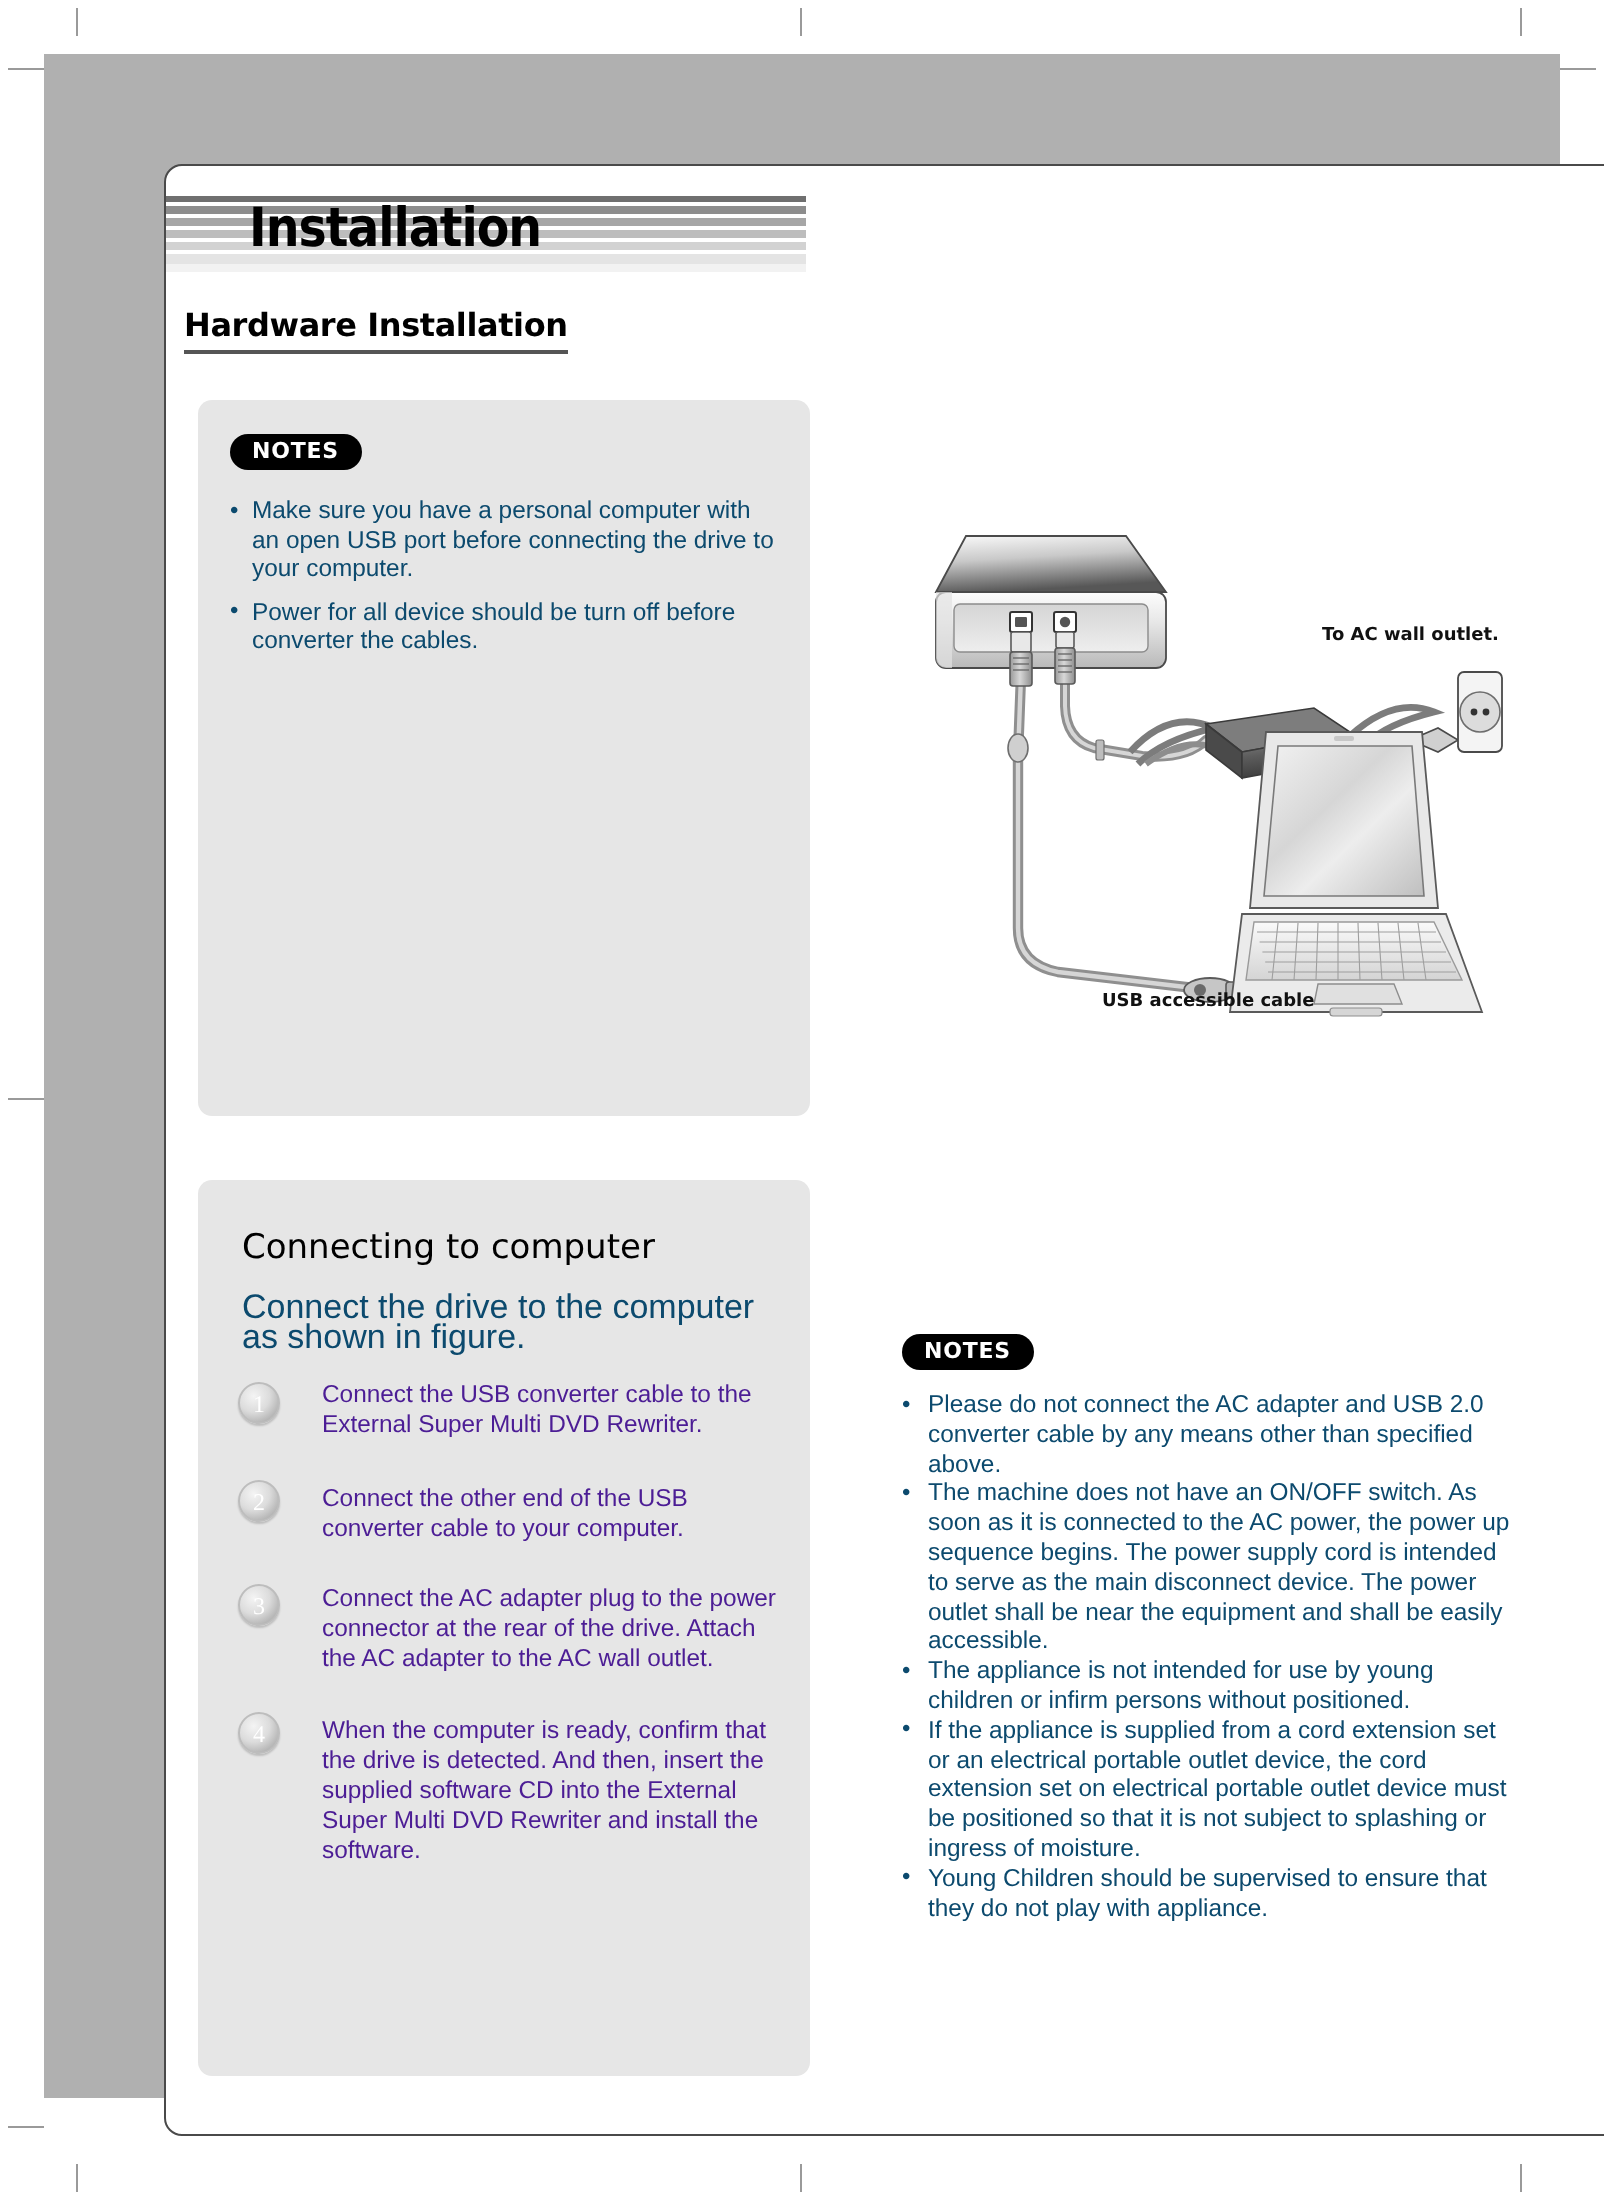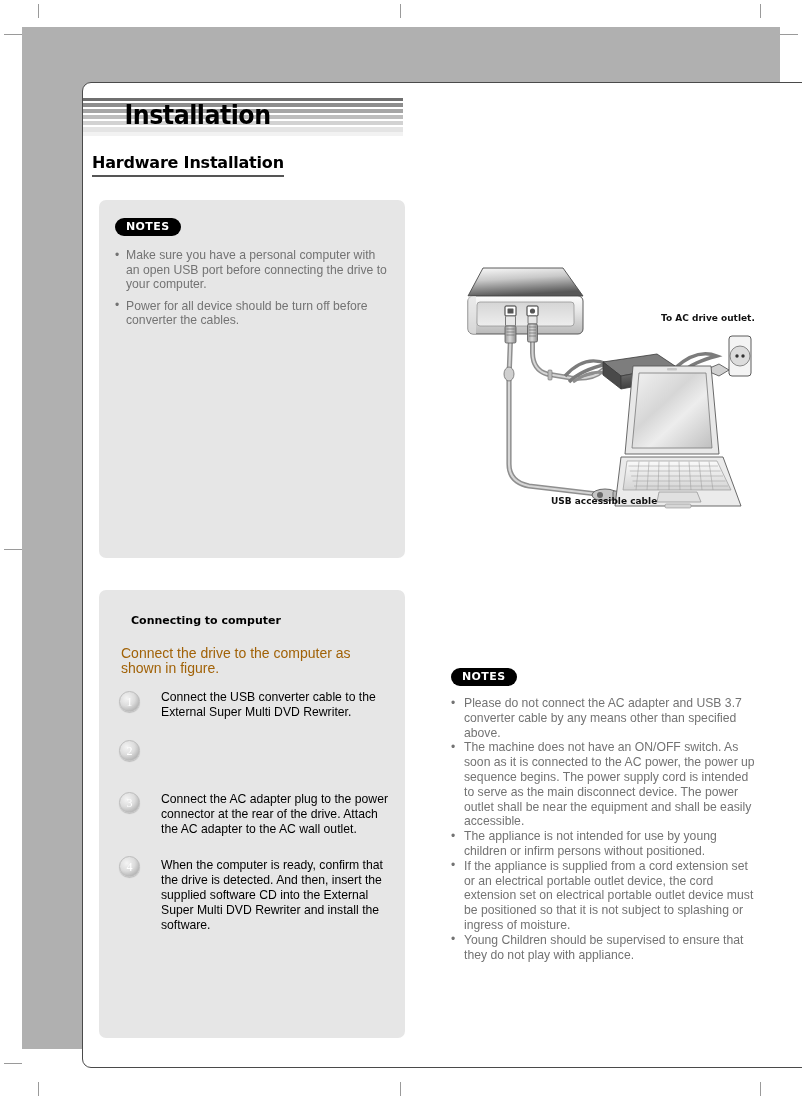--- a/index.html
+++ b/index.html
@@ -129,50 +129,50 @@
   ul.bullets {
     margin: 0;
     padding: 0;
     list-style: none;
   }
   ul.bullets li {
     position: relative;
     padding-left: 11px;
     font-size: 12.2px;
     line-height: 14.6px;
-    color: #737373;
+    color: #0c4a6e;
     margin-bottom: 7px;
   }
   ul.bullets li::before {
     content: "\2022";
     position: absolute;
     left: 0;
     top: -0.5px;
     font-size: 12px;
   }
   ul.bullets.wide li { padding-left: 13px; }
 
   
   #connect-title {
     position: absolute;
-    left: 32px;
+    left: 22px;
     top: 24px;
     font-family: "DejaVu Sans", sans-serif;
-    font-weight: bold;
-    font-size: 11px;
+    font-weight: normal;
+    font-size: 17px;
     color: #000;
   }
   #connect-intro {
     position: absolute;
     left: 22px;
     top: 56px;
     width: 268px;
-    font-size: 14px;
+    font-size: 17px;
     line-height: 15px;
-    color: #a16207;
+    color: #0c4a6e;
   }
   #steps {
     position: absolute;
     left: 20px;
     top: 100px;
     width: 274px;
   }
   .step {
     position: relative;
     min-height: 30px;
@@ -193,21 +193,21 @@
     color: #ffffff;
     font-size: 12px;
     font-weight: normal;
     text-align: center;
     line-height: 20px;
     font-family: "Liberation Serif", serif;
   }
   .step-text {
     font-size: 12.2px;
     line-height: 14.8px;
-    color: #000000;
+    color: #4c1d95;
   }
   .step.s1 .step-badge { top: 1px; }
   .step.s2 { padding-top: 2px; }
   .step.s3 { padding-top: 0px; }
   .step.s4 { padding-top: 2px; }
 
   
   #right-notes {
     position: absolute;
     left: 368px;
@@ -412,51 +412,52 @@
             <path d="M246 203.5 L248 232"></path>
             <path d="M256 203.5 L259 232"></path>
             <path d="M266 203.5 L270 232"></path>
           </g>
 
           <path d="M216 234 L254 234 L258 244 L214 244 Z" fill="#e0e0e0" stroke="#8d8d8d" stroke-width="0.7"></path>
           <rect x="222" y="246" width="26" height="4" rx="1.5" fill="#d6d6d6" stroke="#8d8d8d" stroke-width="0.6"></rect>
         </g>
       </svg>
 
-      <div class="fig-label" id="label-ac">To AC drive outlet.</div>
+      <div class="fig-label" id="label-ac">To AC wall outlet.</div>
       <div class="fig-label" id="label-usb">USB accessible cable</div>
     </div>
 
     <div class="panel" id="panel-connect">
       <div id="connect-title">Connecting to computer</div>
       <div id="connect-intro">Connect the drive to the computer as shown in figure.</div>
 
       <div id="steps">
         <div class="step s1">
           <div class="step-badge">1</div>
           <div class="step-text">Connect the USB converter cable to the External Super Multi DVD Rewriter.</div>
         </div>
         <div class="step s2">
           <div class="step-badge">2</div>
+          <div class="step-text">Connect the other end of the USB converter cable to your computer.</div>
         </div>
         <div class="step s3">
           <div class="step-badge">3</div>
           <div class="step-text">Connect the AC adapter plug to the power connector at the rear of the drive. Attach the AC adapter to the AC wall outlet.</div>
         </div>
         <div class="step s4">
           <div class="step-badge">4</div>
           <div class="step-text">When the computer is ready, confirm that the drive is detected. And then, insert the supplied software CD into the External Super Multi DVD Rewriter and install the software.</div>
         </div>
       </div>
     </div>
 
     <div id="right-notes">
       <span class="notes-pill">NOTES</span>
       <ul class="bullets wide">
-        <li>Please do not connect the AC adapter and USB 3.7 converter cable by any means other than specified above.</li>
+        <li>Please do not connect the AC adapter and USB 2.0 converter cable by any means other than specified above.</li>
         <li>The machine does not have an ON/OFF switch. As soon as it is connected to the AC power, the power up sequence begins. The power supply cord is intended to serve as the main disconnect device. The power outlet shall be near the equipment and shall be easily accessible.</li>
         <li>The appliance is not intended for use by young children or infirm persons without positioned.</li>
         <li>If the appliance is supplied from a cord extension set or an electrical portable outlet device, the cord extension set on electrical portable outlet device must be positioned so that it is not subject to splashing or ingress of moisture.</li>
         <li>Young Children should be supervised to ensure that they do not play with appliance.</li>
       </ul>
     </div>
 
   </div>
 </div>
 

